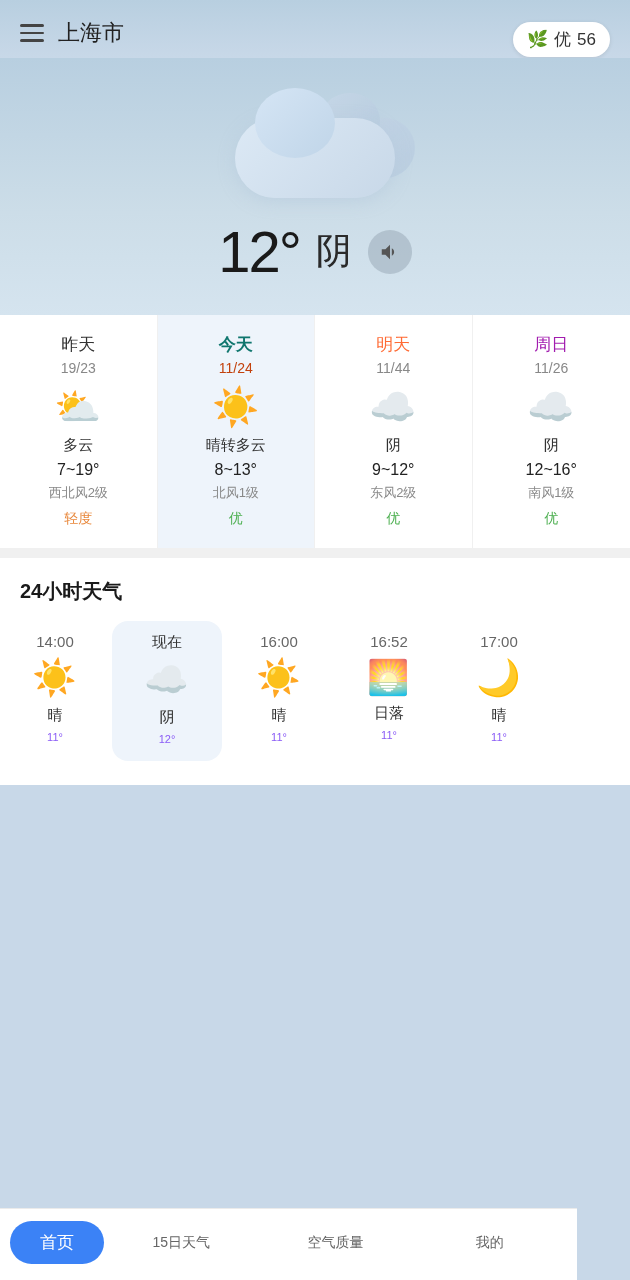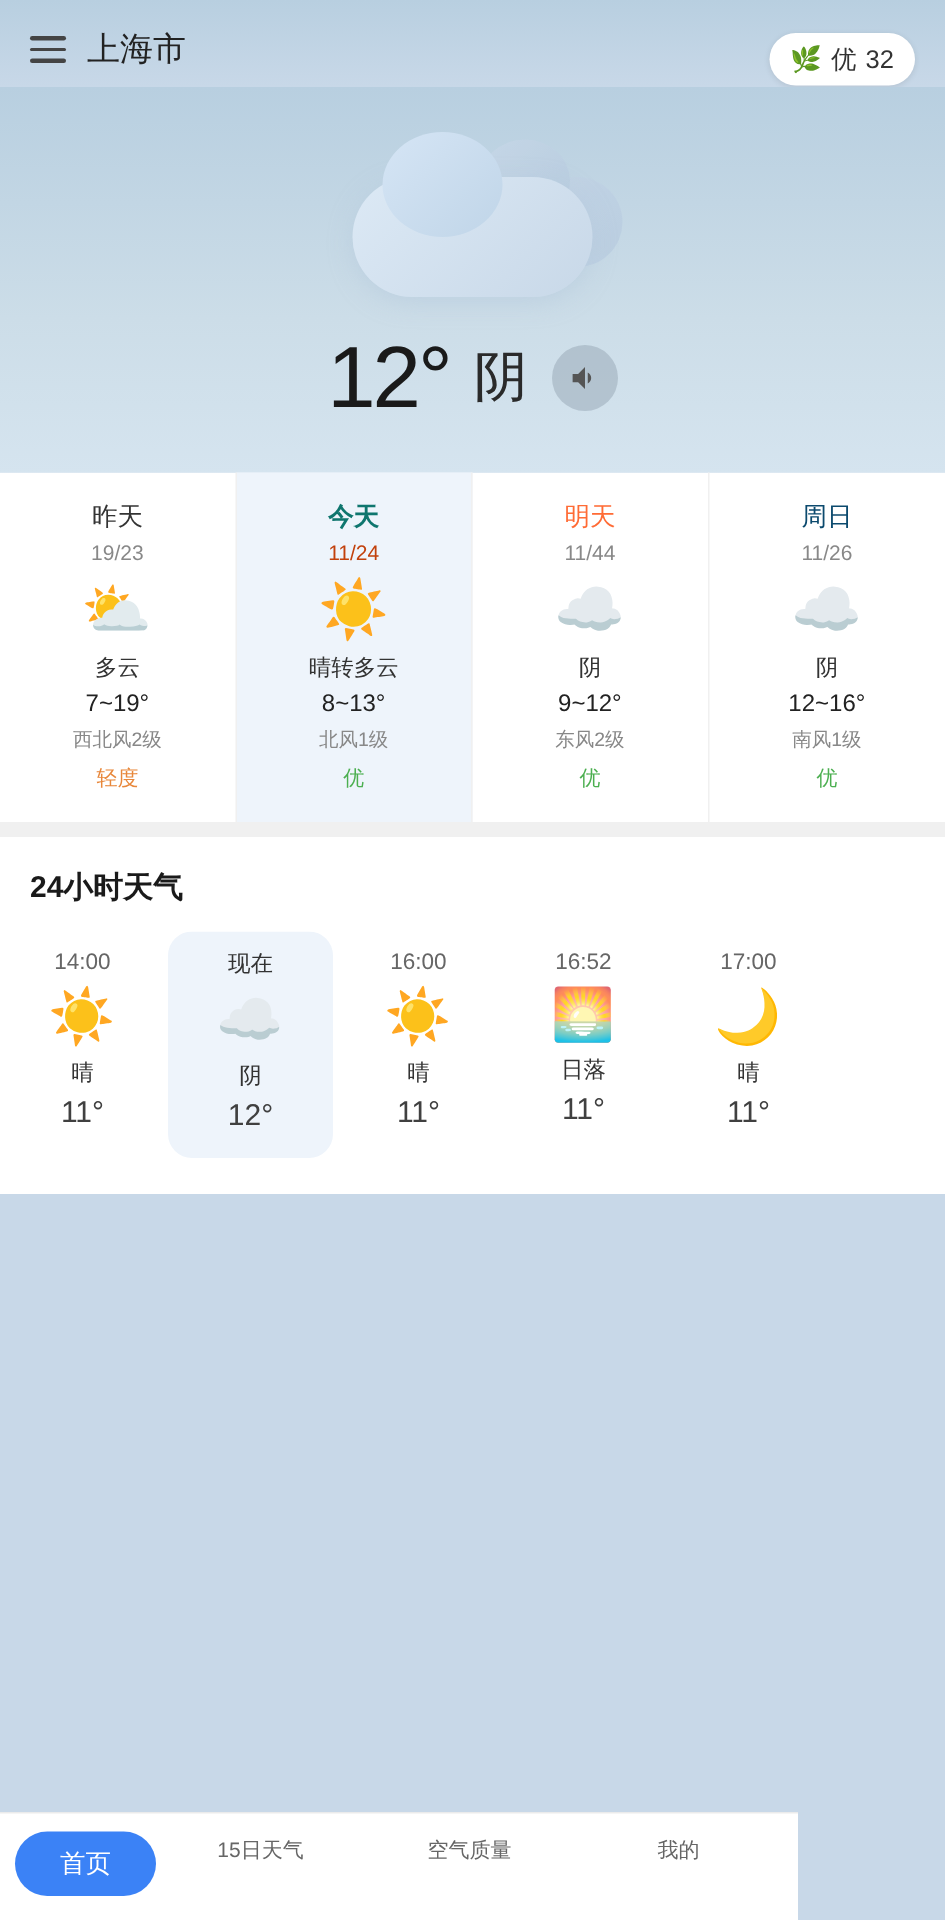--- a/index.html
+++ b/index.html
@@ -190,21 +190,21 @@
       pointer-events: none;
     }
 
     .day-label {
       font-size: 17px;
       color: #333;
       font-weight: 400;
       margin-bottom: 4px;
     }
     .day-label.tomorrow { color: #ff6b35; }
-    .day-label.sunday { color: #0c4a6e; }
+    .day-label.sunday { color: #a21caf; }
     .day-label.today { color: #0f766e; font-weight: 600; }
 
     .date-label {
       font-size: 14px;
       color: #888;
       margin-bottom: 12px;
     }
     .date-label.today { color: #c2410c; }
 
     .weather-icon {
@@ -290,31 +290,32 @@
       margin-bottom: 10px;
       line-height: 1;
     }
 
     .hour-desc {
       font-size: 15px;
       color: #333;
       margin-bottom: 6px;
     }
     .hour-temp {
-      font-size: 20px;
-      color: #404040;
+      font-size: 11px;
+      color: #8b5cf6;
     }
 
     
     .bottom-nav {
       position: fixed;
       bottom: 0;
-      width: 532px;
+      width: 577px;
       background: white;
       display: flex;
+      align-items: center;
       padding: 12px 10px 16px 10px;
       border-top: 1px solid #ebebeb;
       gap: 0;
     }
     .nav-item {
       flex: 1;
       display: flex;
       flex-direction: column;
       align-items: center;
       cursor: pointer;
@@ -341,21 +342,21 @@
       <span></span>
       <span></span>
       <span></span>
     </div>
     <span class="city-name">上海市</span>
   </div>
 
   <div class="aqi-badge">
     <span class="leaf-icon">🌿</span>
     <span>优</span>
-    <span>32</span>
+    <span>56</span>
   </div>
 </div>
 
 <div class="hero">
   <div class="cloud-container">
     <div class="cloud-back"></div>
     <div class="cloud-main"></div>
   </div>
 
   <div class="temp-row">

